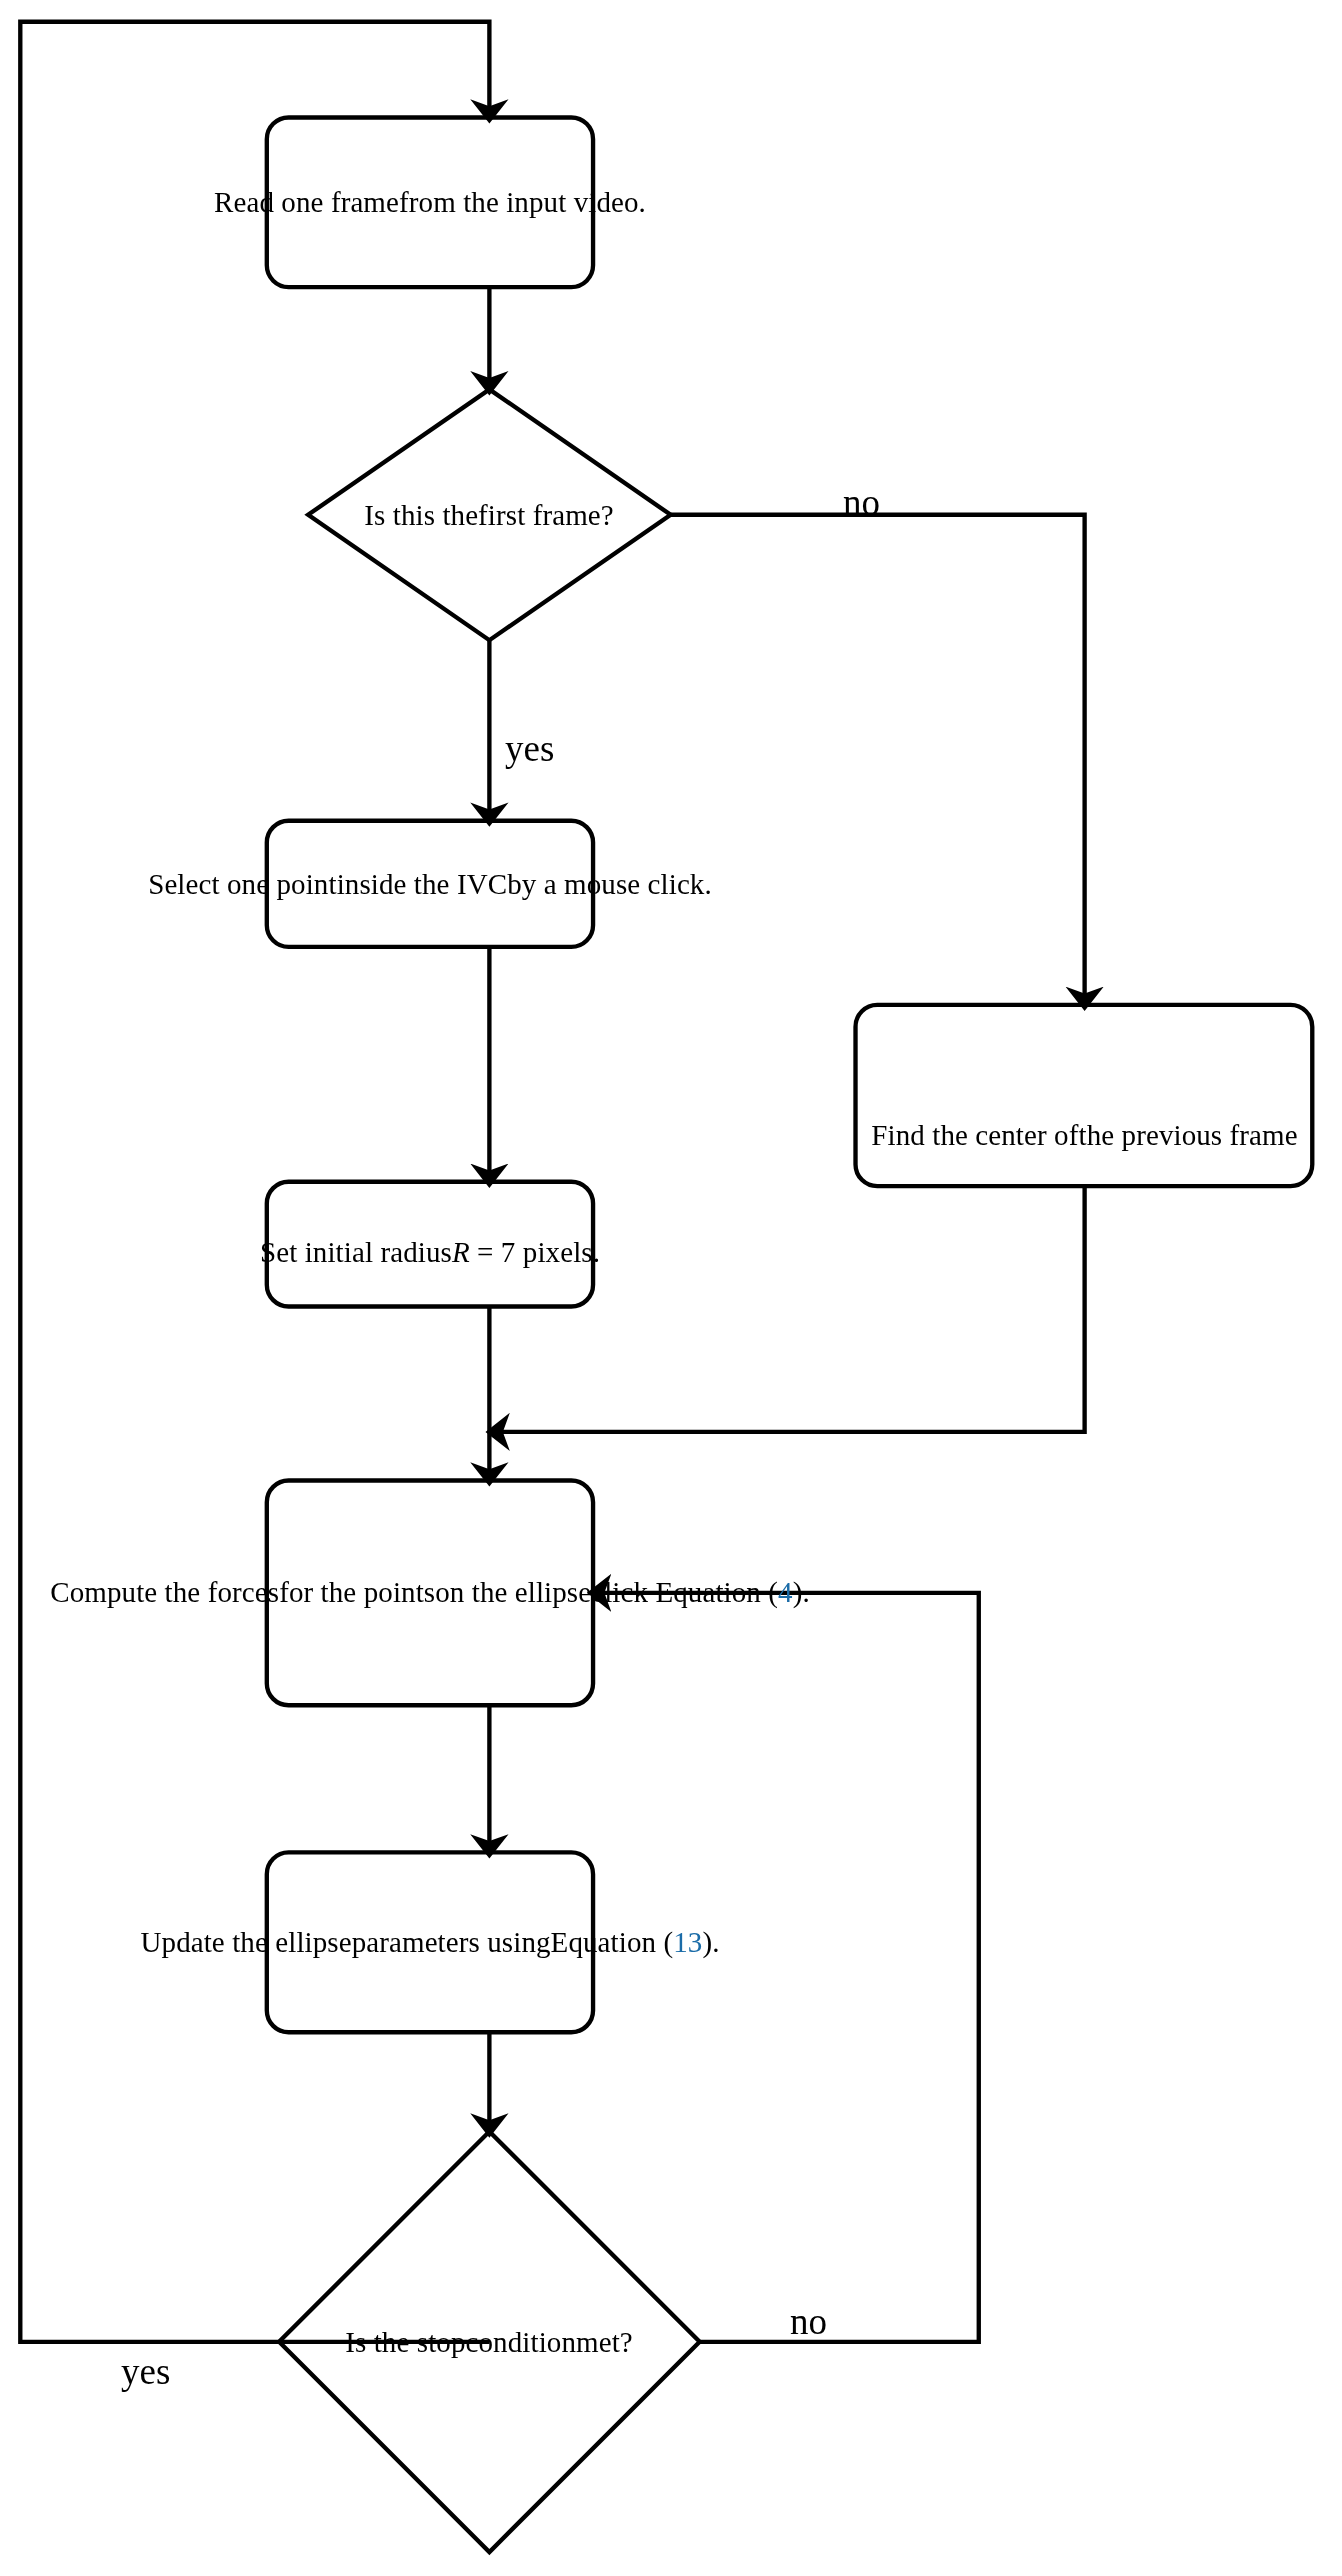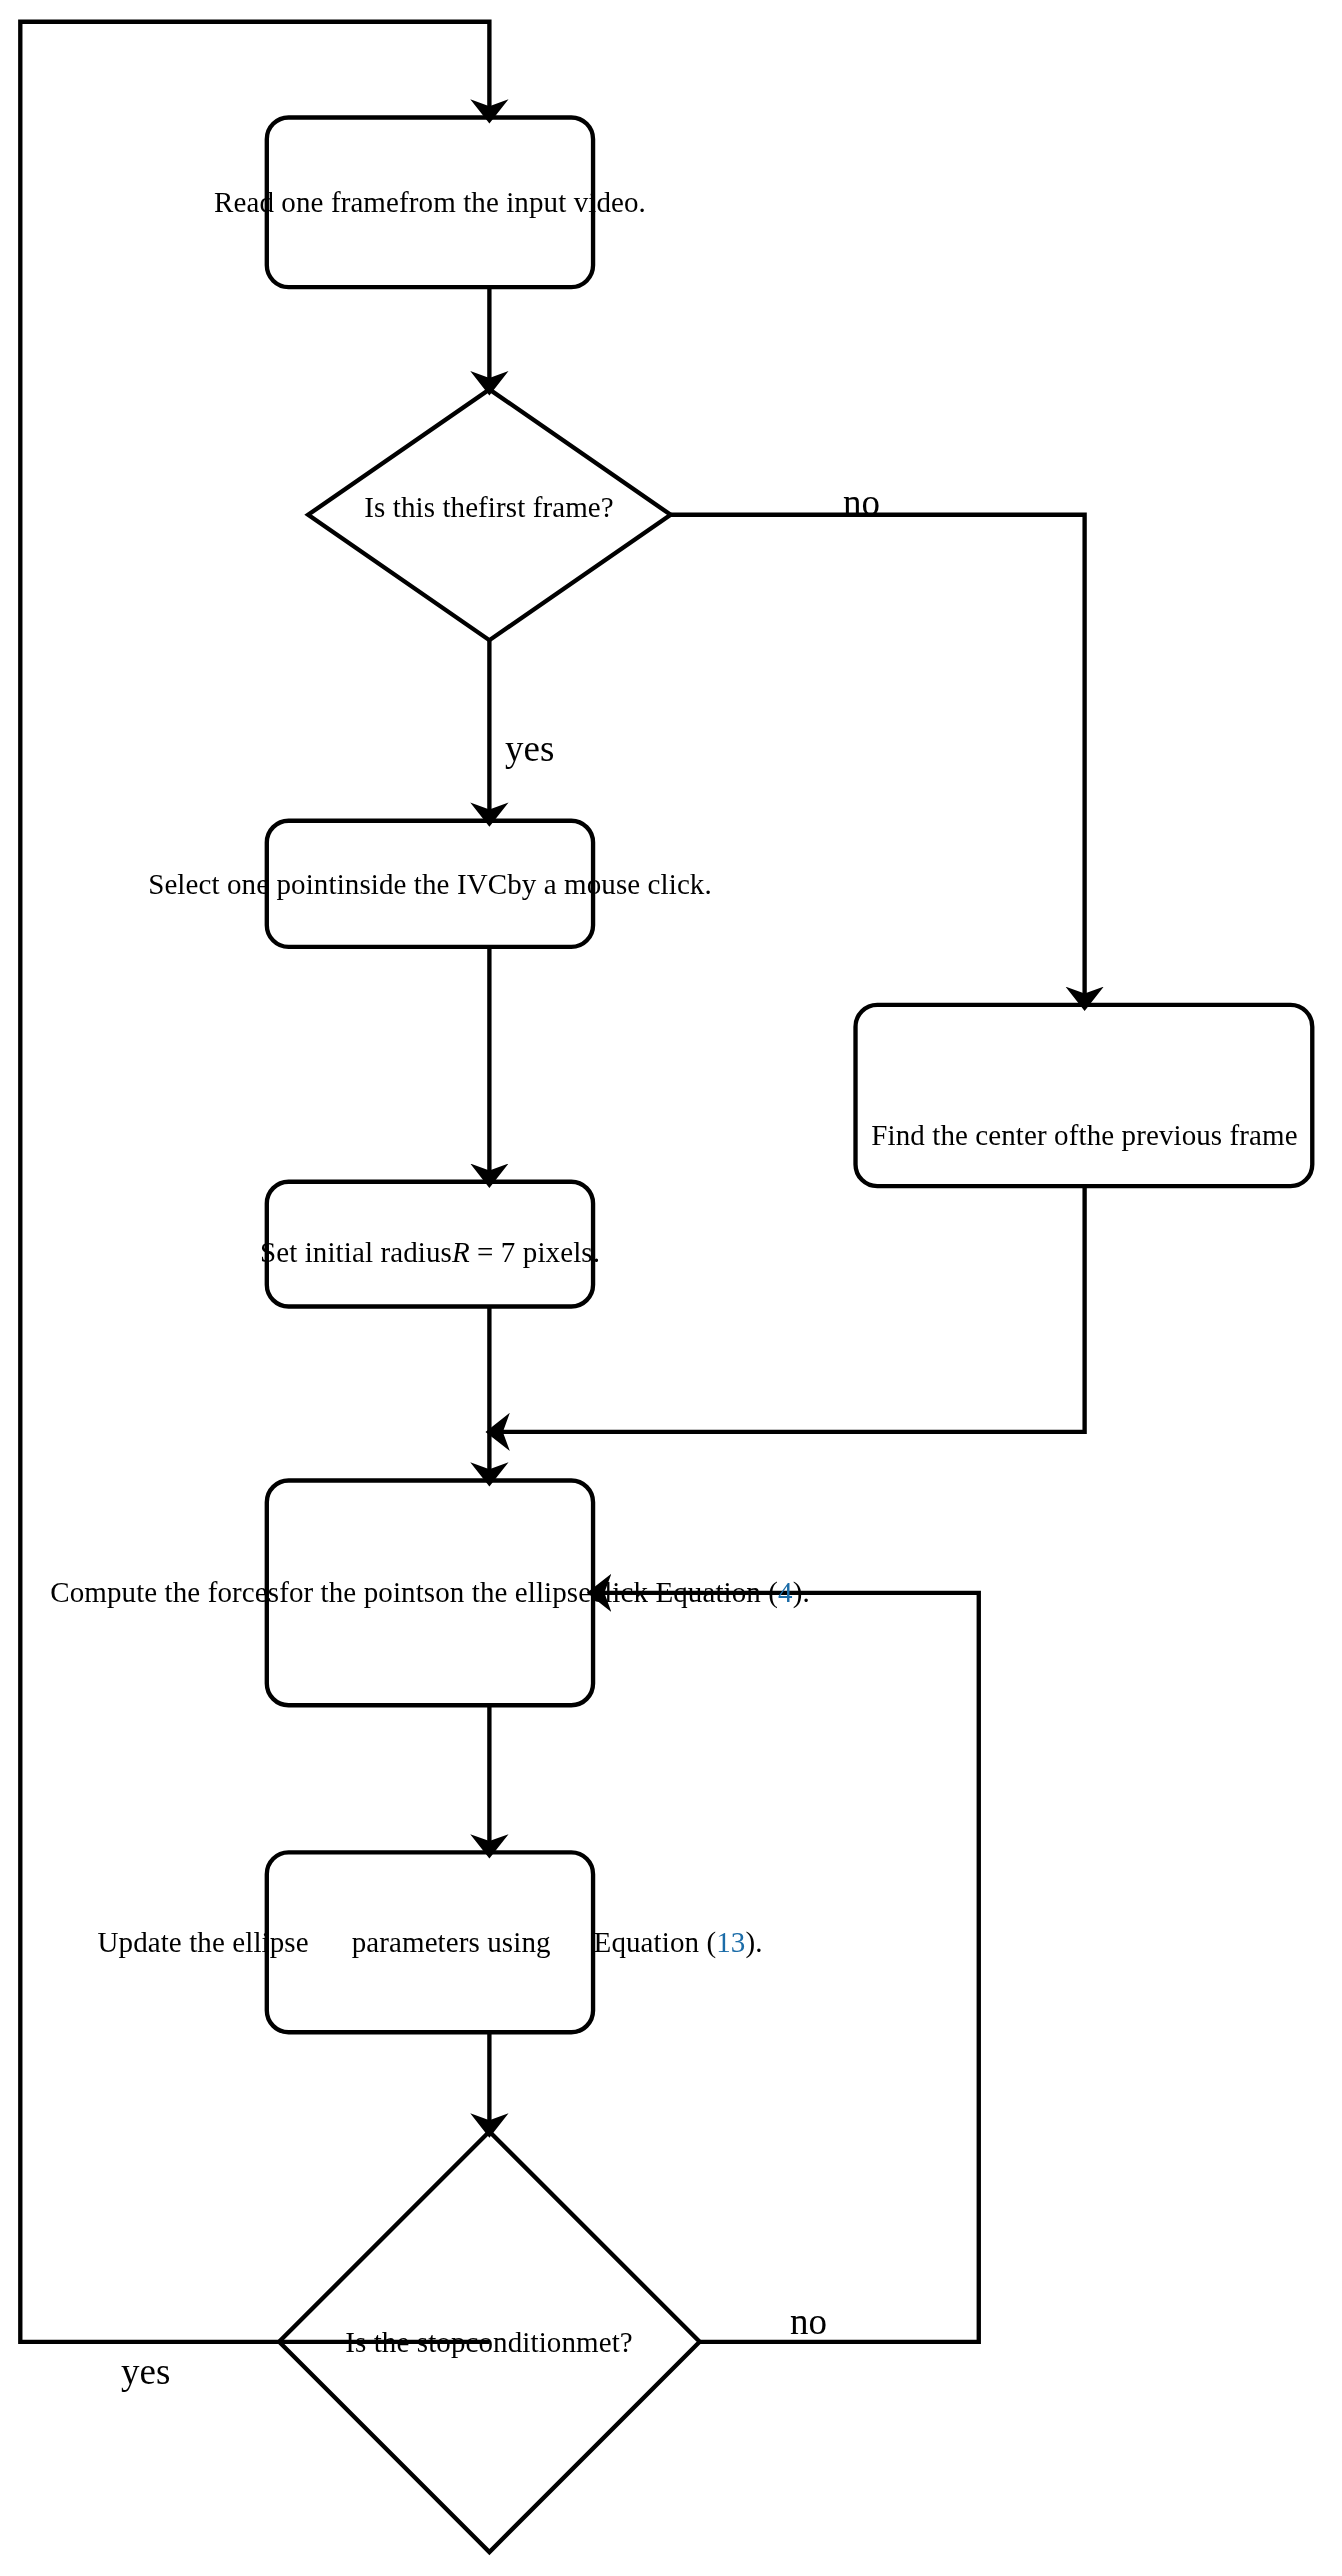--- a/index.html
+++ b/index.html
@@ -98,21 +98,21 @@
       <path d="M965,3230 L1350,3230 L1350,2197 L830,2197" marker-end="url(#arrowDown)"></path>
 
     </g>
   </svg>
 
   <div class="node-text" style="left:267px; top:117px; width:326px; height:170px;">
     <span class="ln">Read one frame</span>
     <span class="ln">from the input video.</span>
   </div>
 
-  <div class="node-text" style="left:326px; top:382px; width:326px; height:251px;">
+  <div class="node-text" style="left:326px; top:390px; width:326px; height:251px;">
     <span class="ln">Is this the</span>
     <span class="ln">first frame?</span>
   </div>
 
   <div class="node-text" style="left:267px; top:821px; width:326px; height:126px;align-items:center;">
     <span class="ln">Select one point</span>
     <span class="ln">inside the IVC</span>
     <span class="ln">by a mouse click.</span>
   </div>
 
@@ -126,21 +126,21 @@
     <span class="ln">the previous frame</span>
   </div>
 
   <div class="node-text" style="left:267px; top:1480px; width:326px; height:225px;text-align:center;">
     <span class="ln">Compute the forces</span>
     <span class="ln">for the points</span>
     <span class="ln">on the ellipse</span>
     <span class="ln"><span>click Equation (</span><span class="eqref">4</span><span>).</span></span>
   </div>
 
-  <div class="node-text" style="left:267px; top:1852px; width:326px; height:180px;gap:43px;">
+  <div class="node-text" style="left:267px; top:1852px; width:326px; height:180px;">
     <span class="ln">Update the ellipse</span>
     <span class="ln">parameters using</span>
     <span class="ln"><span>Equation (</span><span class="eqref">13</span><span>).</span></span>
   </div>
 
   <div class="node-text" style="left:326px; top:2219px; width:326px; height:247px;">
     <span class="ln">Is the stop</span>
     <span class="ln">condition</span>
     <span class="ln">met?</span>
   </div>

